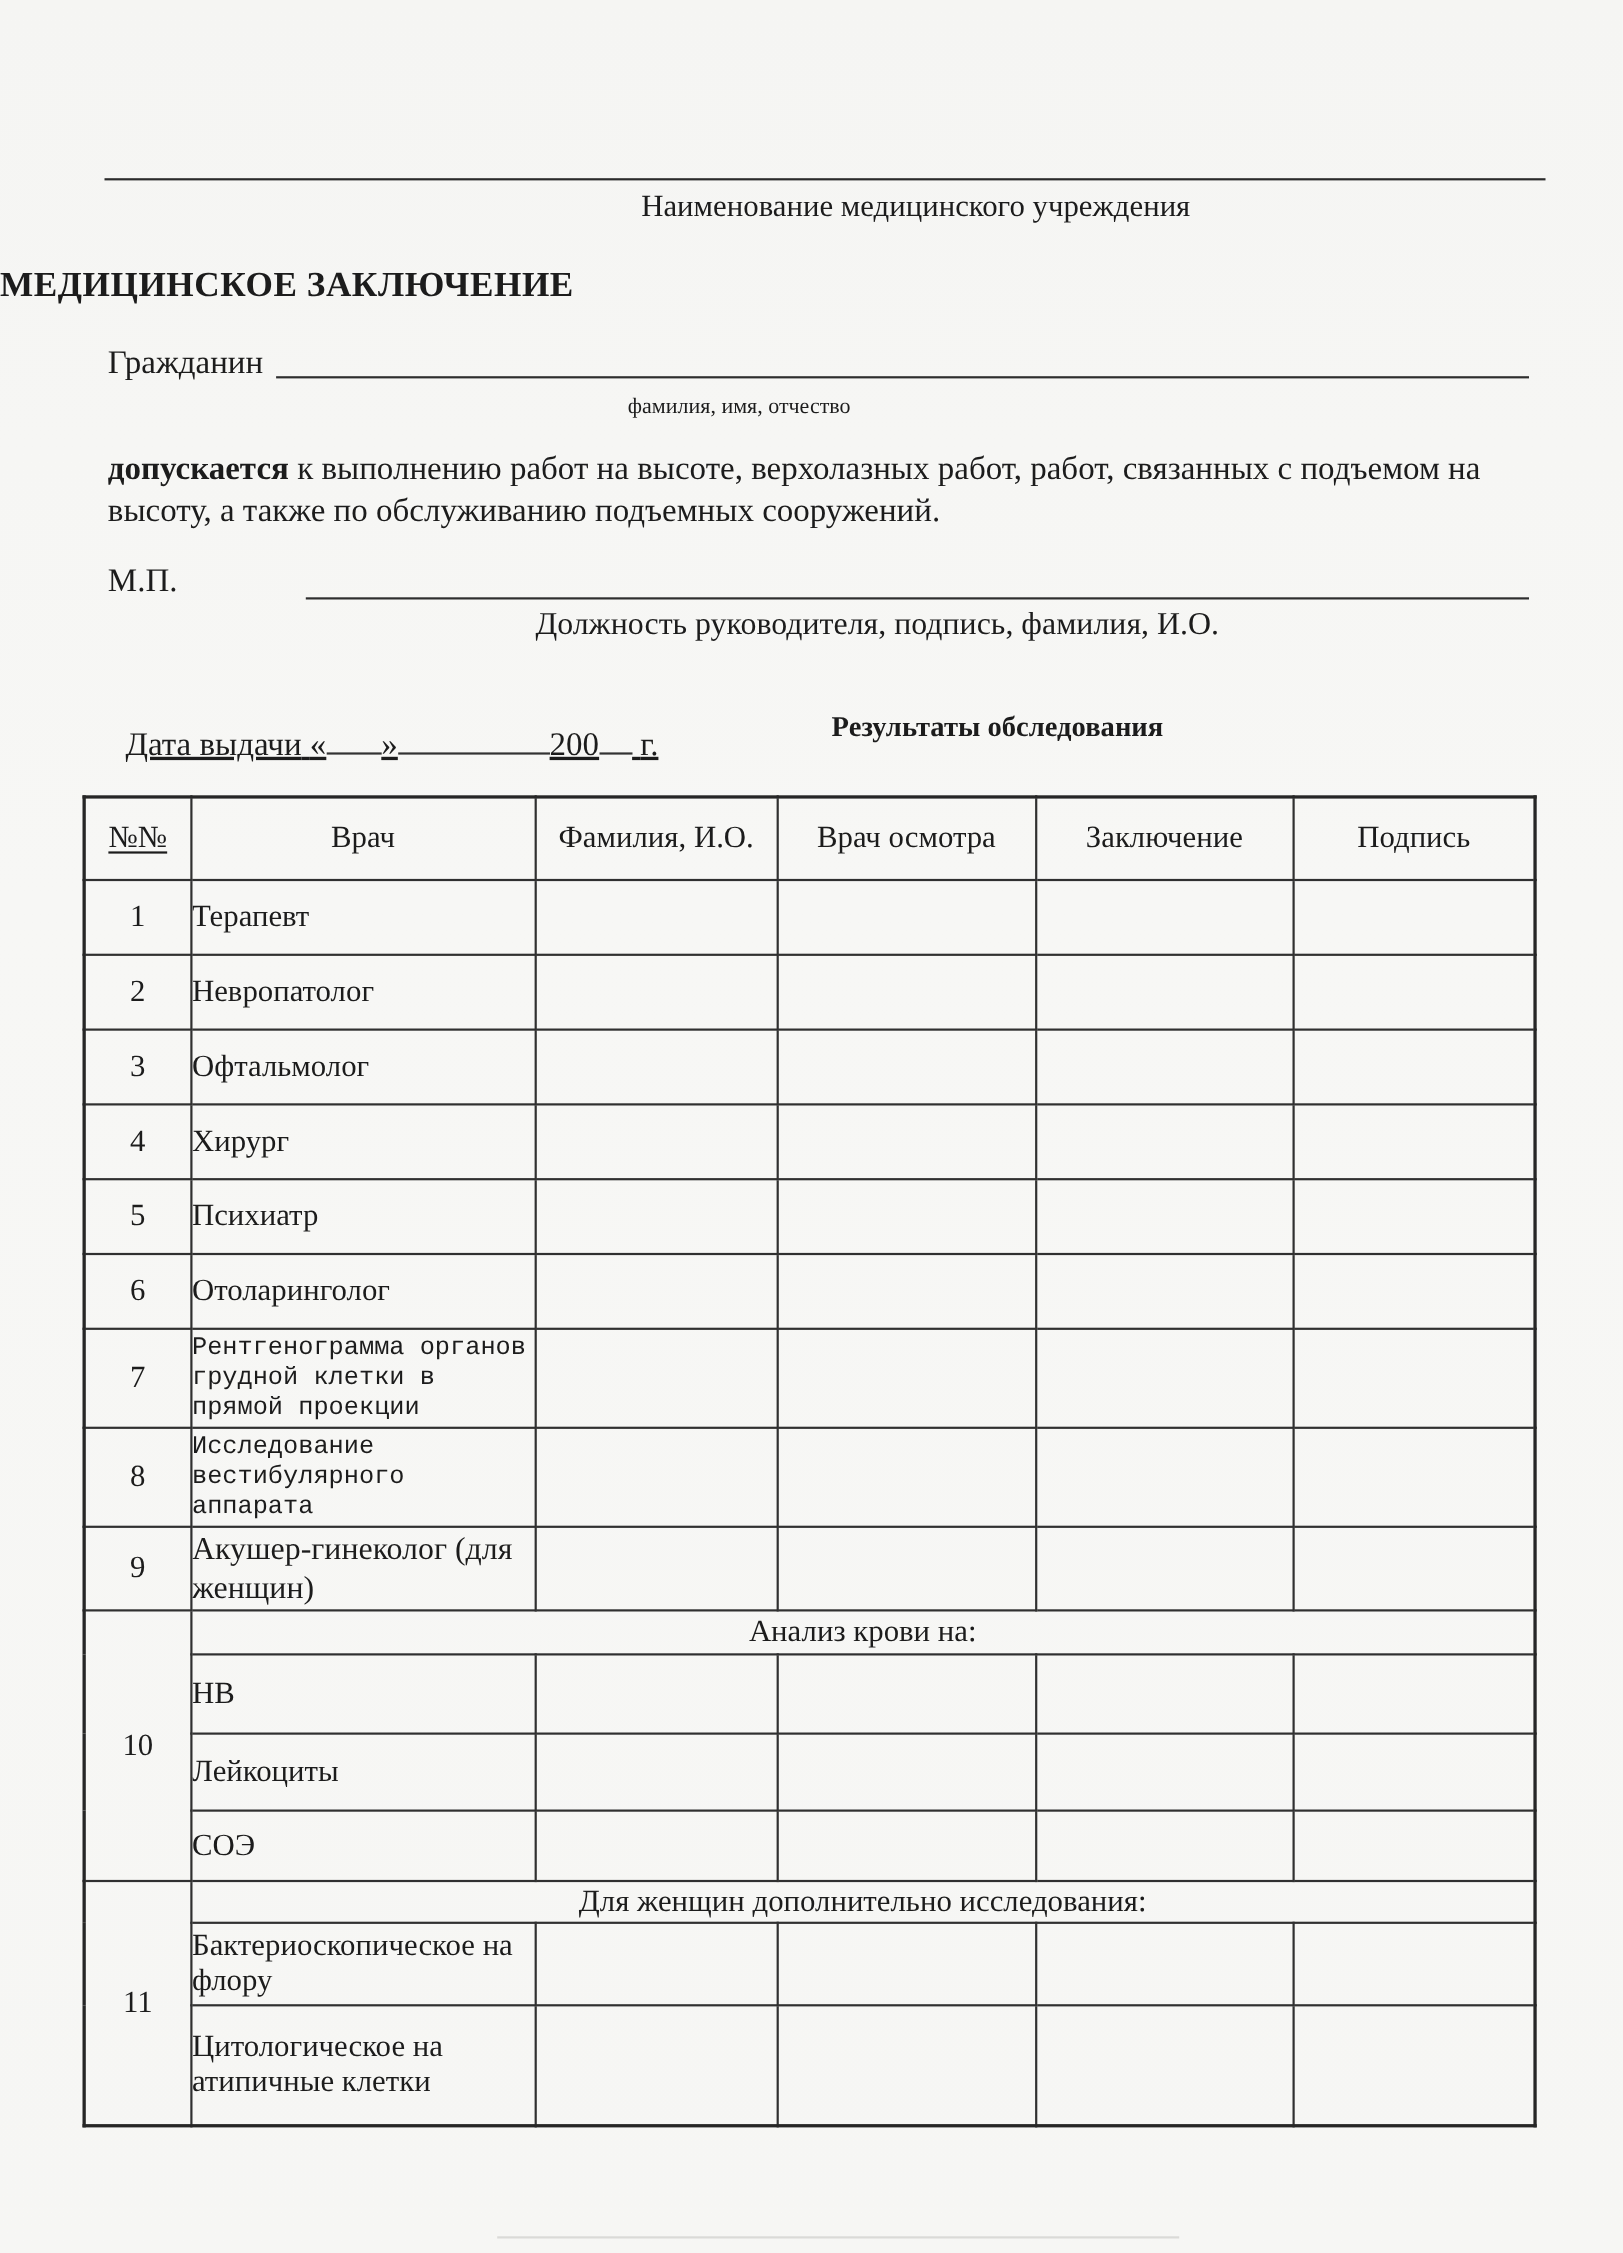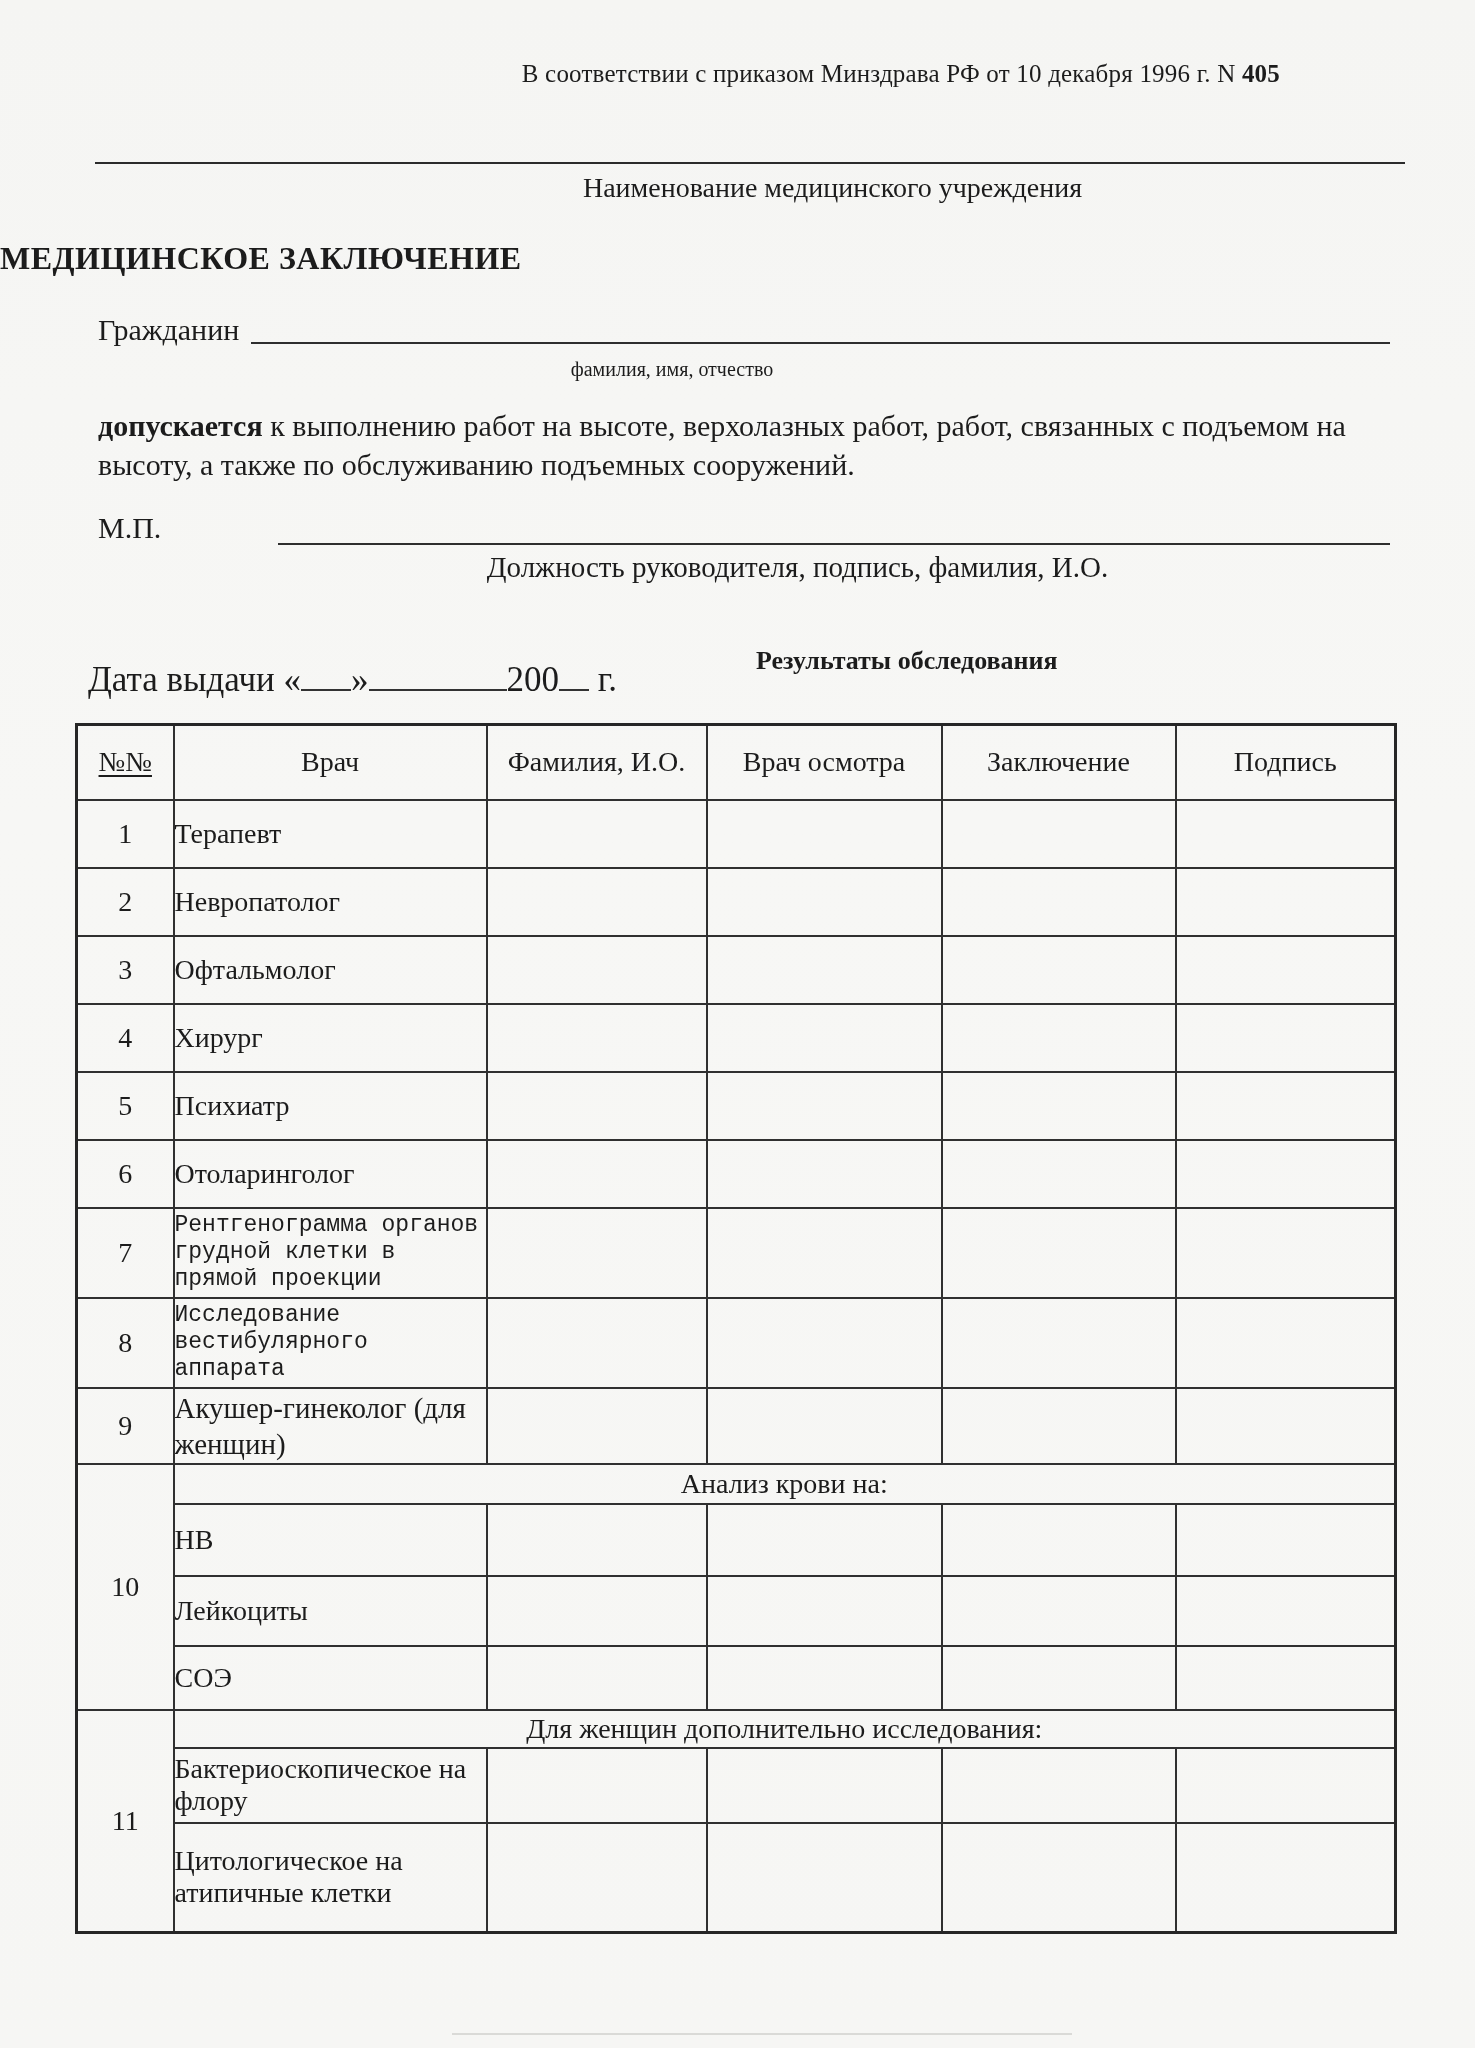--- a/index.html
+++ b/index.html
@@ -25,21 +25,21 @@
   .citizen-row .line{flex:1;border-bottom:2.5px solid #2e2e2e;margin-left:12px;margin-bottom:3px;height:0;}
   .fio-caption{top:358px;left:0;right:131px;text-align:center;font-size:20px;}
   
   .permission{top:406px;left:98px;width:1308px;font-size:30px;line-height:39px;}
   .permission b{font-weight:bold;}
   
   .mp{top:511px;left:98px;font-size:30px;}
   .mp-line{top:543px;left:278px;width:1112px;border-top:2px solid #2e2e2e;height:0;}
   .mp-caption{top:551px;left:120px;right:0;text-align:center;font-size:29px;}
   
-  .date-row{top:660px;left:88px;font-size:35px;white-space:nowrap;}
+  .date-row{top:660px;left:114px;font-size:30px;white-space:nowrap;text-decoration:underline;}
   .blank{display:inline-block;height:6px;border-bottom:2.5px solid #333;}
   .blank.day{width:50px;}
   .blank.month{width:138px;}
   .blank.yr{width:30px;}
   
   .results-title{top:646px;left:756px;font-size:26px;font-weight:bold;}
   
   table.results{
     position:absolute;top:723px;left:75px;width:1319px;
     border-collapse:collapse;table-layout:fixed;
@@ -61,21 +61,20 @@
   td.lbl.small{font-size:23px;line-height:27px;font-family:Liberation Mono, monospace;}
   td.ghead{text-align:center;}
   
   .bottom-mark{top:2033px;left:452px;width:620px;border-top:2px solid #dadad7;height:0;}
 </style>
 </head>
 <body>
 
 <div class="page">
 
-  <div class="abs note"><span>В соответствии с приказом Минздрава РФ от 10 декабря 1996 г. N </span><b>405</b></div>
 
   <div class="abs rule-top"></div>
   <div class="abs org-caption">Наименование медицинского учреждения</div>
 
   <div class="abs title">МЕДИЦИНСКОЕ ЗАКЛЮЧЕНИЕ</div>
 
   <div class="abs citizen-row">
     <span>Гражданин</span>
     <span class="line"></span>
   </div>

